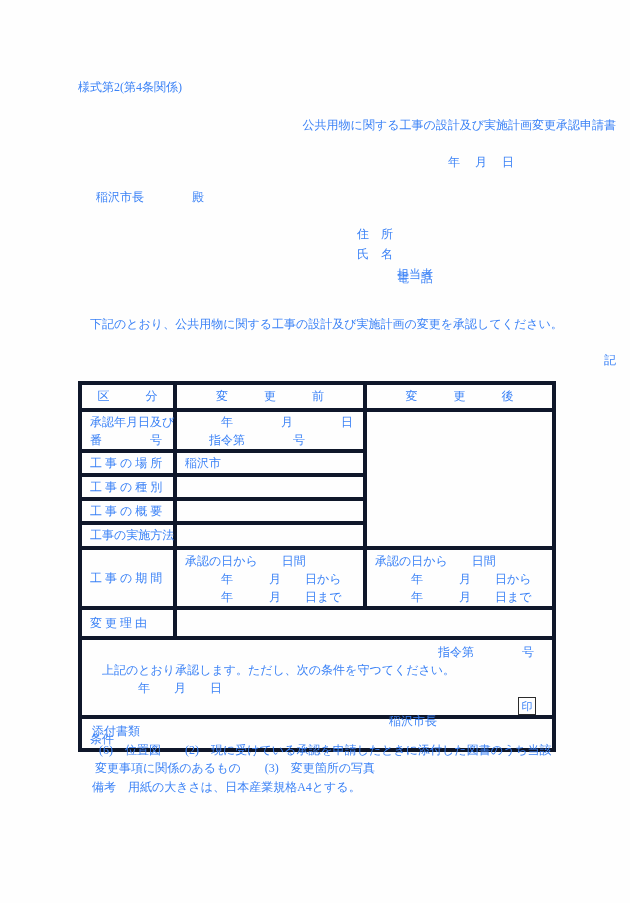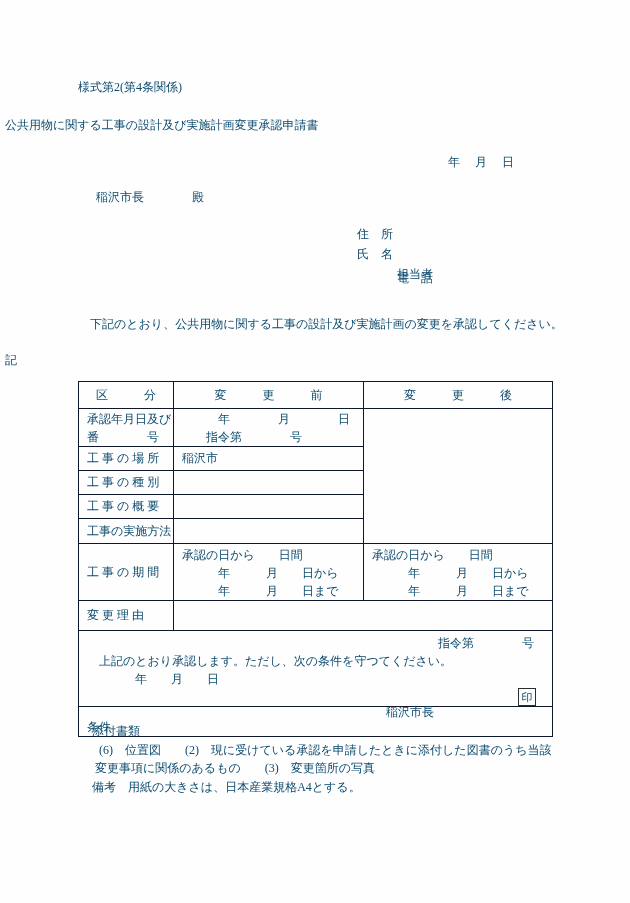--- a/index.html
+++ b/index.html
@@ -2,38 +2,38 @@
 <html><head>
 <meta charset="utf-8">
 <style>
   html, body { margin: 0; padding: 0; background: #e8e8e8; }
   .page {
     position: relative;
     width: 630px;
     height: 903px;
     margin: 0 auto;
     background: #fefefe;
-    color: #0c4a6e;
+    color: #3b82f6;
     font-family: "Liberation Serif", "DejaVu Serif", serif;
     font-size: 12px;
     overflow: hidden;
   }
   .abs { position: absolute; white-space: pre; }
-  .center { left: 5px; width: 604px; text-align: left; }
+  .center { left: 12px; width: 604px; text-align: right; }
 
   table.main {
     position: absolute;
     left: 78px;
     top: 381px;
     width: 474px;
     border-collapse: collapse;
     table-layout: fixed;
   }
   table.main td {
-    border: 1px solid #0f172a;
+    border: 4px solid #0f172a;
     padding: 0;
     vertical-align: middle;
     font-size: 12px;
     margin-top: 16px;
   }
   .line { white-space: pre; line-height: 18px; }
   .pl8 { padding-left: 8px; }
   td.vtop { vertical-align: top; }
   td.hdr { text-align: center; }
   .lbl { white-space: pre; padding-left: 8px; }

